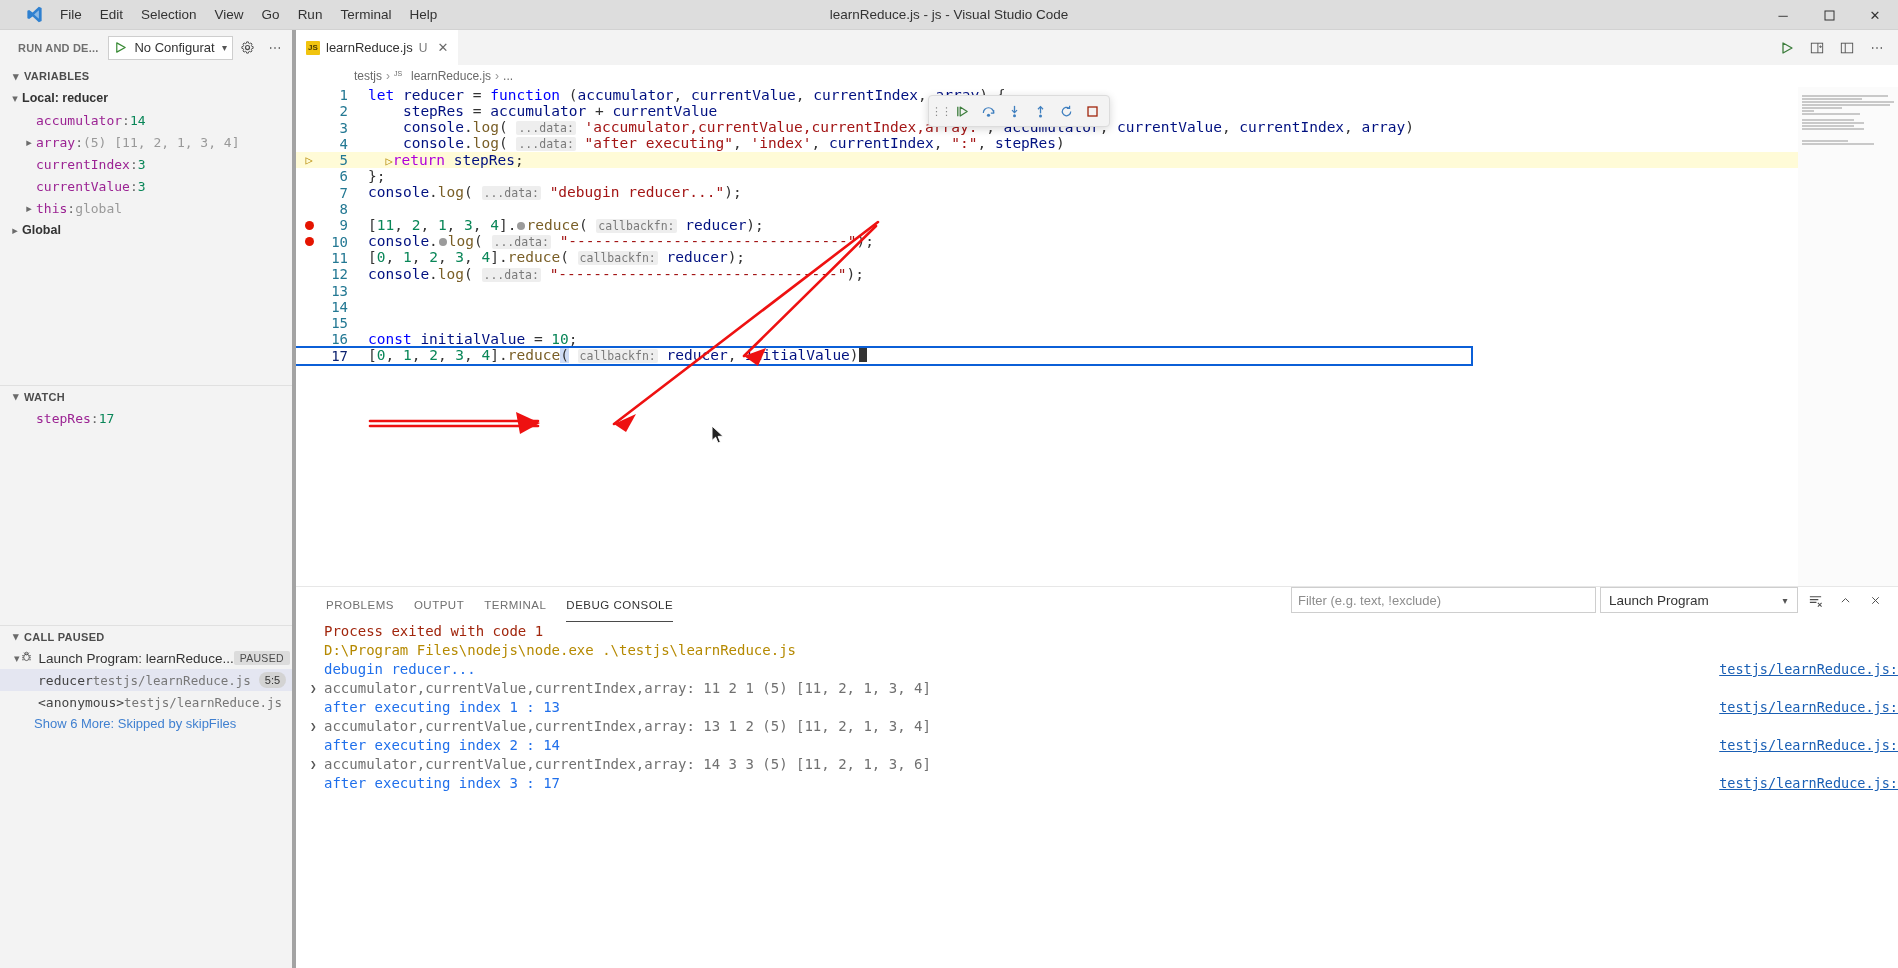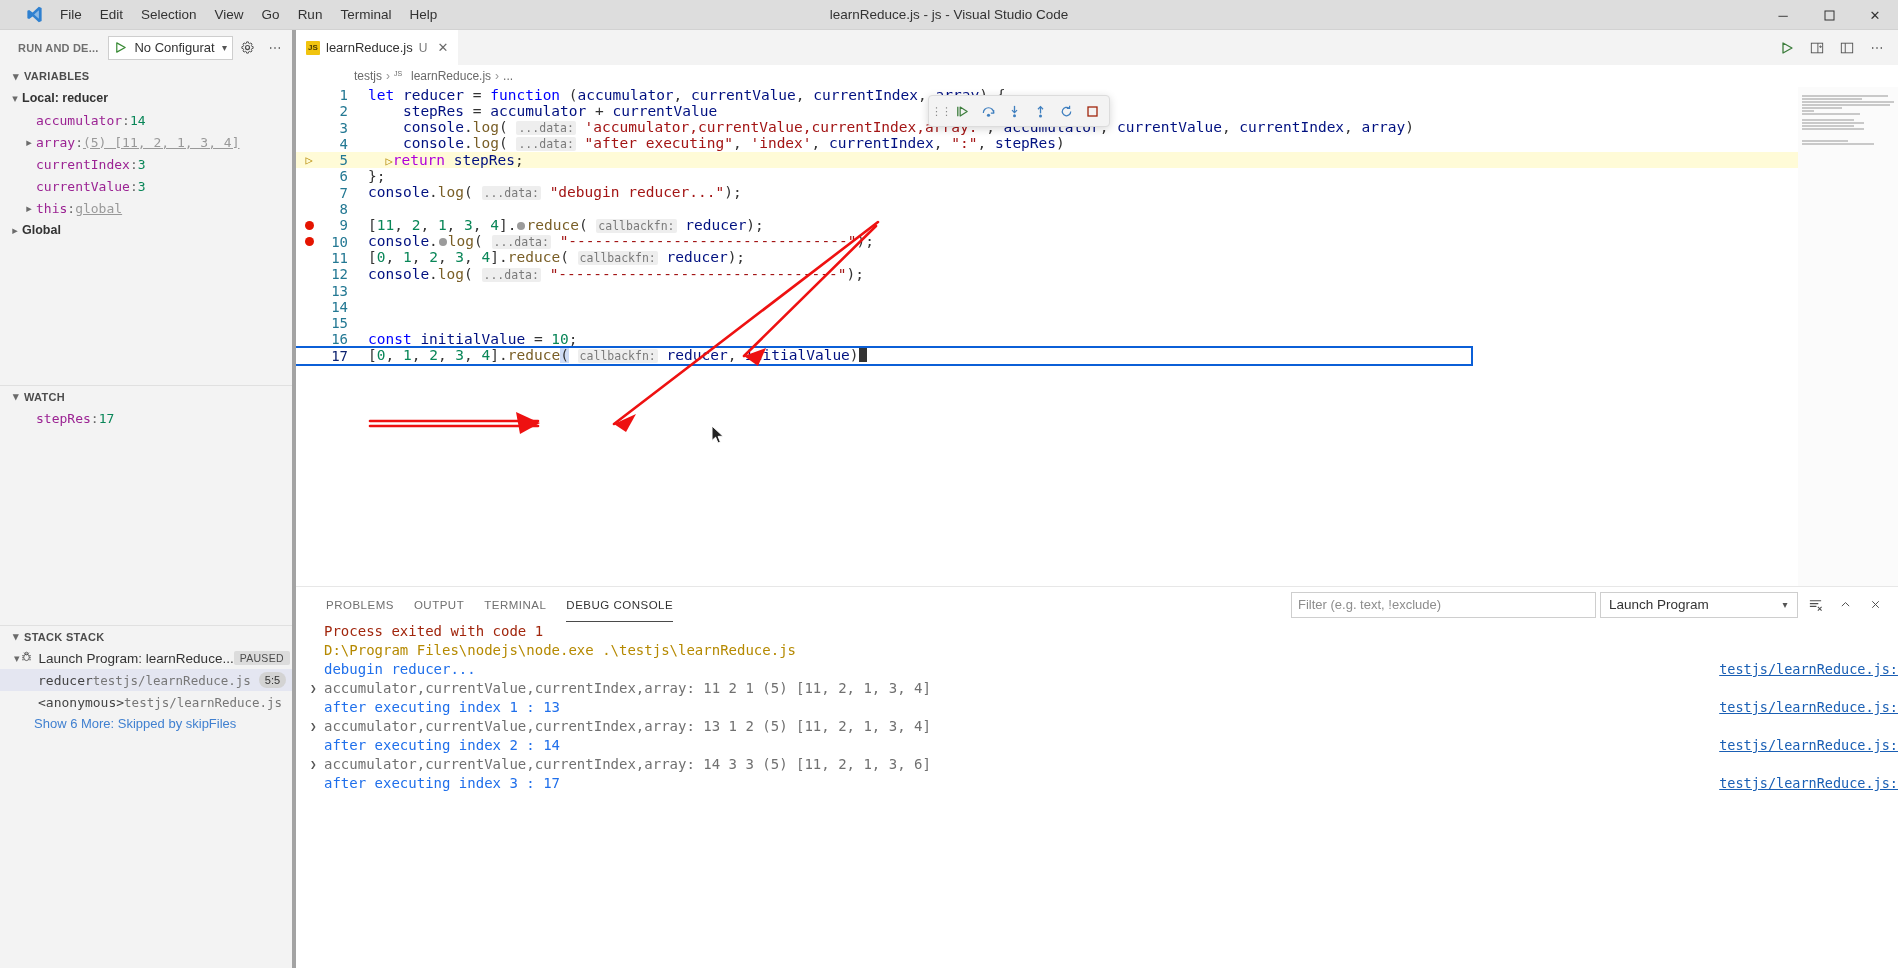--- a/index.html
+++ b/index.html
@@ -62,21 +62,21 @@
 
   .var-row { display: flex; align-items: center; height: 22px; padding-left: 0; white-space: nowrap; }
   .var-row .twisty { width: 14px; }
   .ind1 { padding-left: 8px; }
   .ind2 { padding-left: 22px; }
   .ind3 { padding-left: 36px; }
   .mono { font-family: "DejaVu Sans Mono", "Liberation Mono", monospace; font-size: 13px; }
   .v-name { color: #9b2393; }
   .v-scope { color: #333; font-weight: bold; font-size: 12.5px; font-family: "Liberation Sans", sans-serif; }
   .v-num { color: #098658; }
-  .v-dim { color: #999; text-decoration: underline; }
+  .v-dim { color: #999; }
   .v-plain { color: #666; }
 
   .watch-body { flex: 1; }
   .cs-row { display: flex; align-items: center; height: 22px; white-space: nowrap; font-size: 13.5px; }
   .cs-row.sel { background: #e4e6f1; }
   .cs-name { font-family: "DejaVu Sans Mono","Liberation Mono",monospace; font-size: 13px; color: #444; }
   .cs-src { font-family: "DejaVu Sans Mono","Liberation Mono",monospace; font-size: 12.5px; color: #777; margin-left: auto; margin-right: 8px;}
   .cs-line {
     background: #d3d3d3; color: #333; border-radius: 9px; padding: 0 6px; font-size: 11px;
     margin-right: 20px; line-height: 16px;
@@ -156,21 +156,21 @@
   .panel { height: 382px; flex: none; background: #fff; display: flex; flex-direction: column; border-top: 1px solid #e7e7e7; }
   .panel-tabs { height: 35px; display: flex; align-items: stretch; flex: none; padding-left: 20px; }
   .ptab {
     display: flex; align-items: center; padding: 0 10px; font-size: 11.5px; color: #707070;
     letter-spacing: .5px; position: relative;
   }
   .ptab.active { color: #333; }
   .ptab.active::after {
     content: ''; position: absolute; left: 10px; right: 10px; bottom: 0; height: 1px; background: #4a4a4a;
   }
-  .panel-actions { margin-left: auto; display: flex; align-items: center; gap: 4px; padding-right: 10px; }
+  .panel-actions { margin-left: auto; display: flex; align-items: flex-start; gap: 4px; padding-right: 10px; }
   .filter-input {
     width: 305px; height: 26px; border: 1px solid #cecece; background: #fff; font-size: 13px;
     padding: 0 6px; color: #777; font-family: "Liberation Sans", sans-serif;
   }
   .filter-input::placeholder { color: #8d8d8d; }
   .session-select {
     width: 198px; height: 26px; border: 1px solid #cecece; background: #fff; display: flex;
     align-items: center; padding: 0 4px 0 8px; font-size: 13.5px; color: #333;
   }
   .session-select .cfg-chev { margin-left: auto; }
@@ -317,21 +317,21 @@
             <span class="mono v-name">stepRes</span>
             <span class="mono v-plain">: </span>
             <span class="mono v-num">17</span>
           </div>
         </div>
       </div>
 
       <div class="pane" style="flex:1;">
         <div class="pane-head">
           <span class="twisty">▾</span>
-          <span>STACK STACK</span>
+          <span>CALL PAUSED</span>
         </div>
         <div class="pane-body">
           <div class="cs-row" style="padding-left:14px;">
             <span class="twisty">▾</span>
             <span style="margin-right:6px;">
               <svg width="13" height="13" viewBox="0 0 16 16">
                 <ellipse cx="8" cy="9" rx="3.4" ry="4" fill="none" stroke="#444" stroke-width="1"></ellipse>
                 <path d="M4.6 7h-2M4.6 9.5h-2M4.6 12h-2M11.4 7h2M11.4 9.5h2M11.4 12h2M6 4.6 5 3.2M10 4.6l1-1.4" stroke="#444" stroke-width="1" fill="none"></path>
                 <circle cx="8" cy="4.4" r="1.7" fill="none" stroke="#444" stroke-width="1"></circle>
               </svg>

